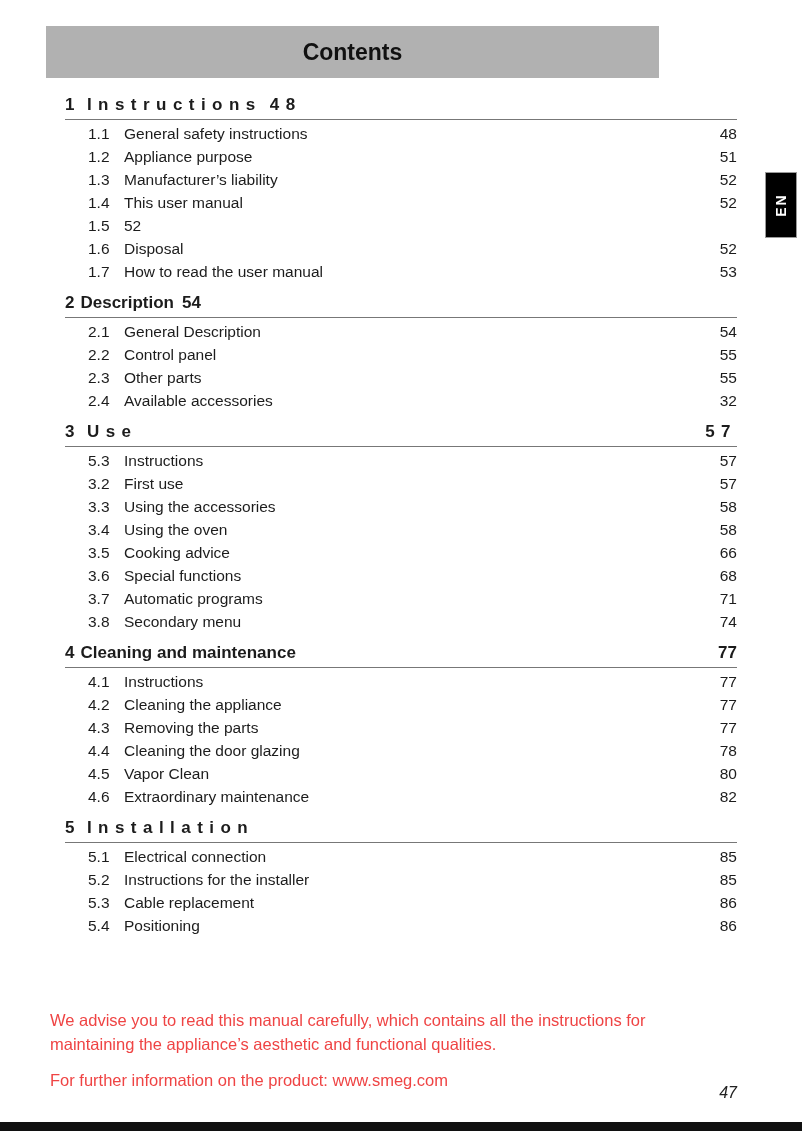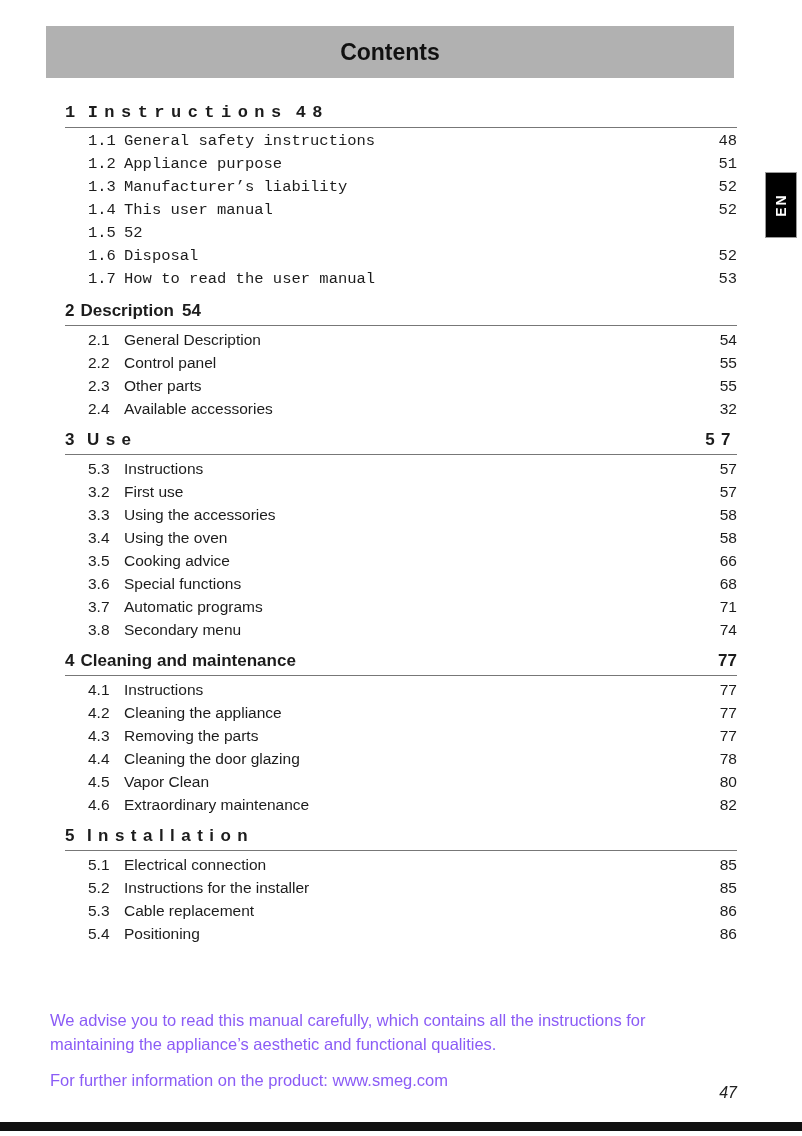--- a/index.html
+++ b/index.html
@@ -6,21 +6,21 @@
   .page{
     position:relative;
     width:802px;height:1136px;
     background:#ffffff;
     font-family:"Liberation Sans", sans-serif;
     color:#1c1c1c;
     overflow:hidden;
   }
   
   .contents-header{
-    position:absolute;left:46px;top:26px;width:688px;height:52px;
+    position:absolute;left:46px;top:26px;width:613px;height:52px;
     background:#b1b1b1;
     display:flex;align-items:center;justify-content:center;
   }
   .contents-header .title{
     font-size:23px;font-weight:bold;color:#111;
   }
   
   .en-tab{
     position:absolute;left:765px;top:172px;width:32px;height:66px;
     background:#000;border:1px solid #9a9a9a;box-sizing:border-box;
@@ -28,21 +28,21 @@
   }
   .en-tab .en-label{
     color:#fff;font-size:14px;font-weight:bold;letter-spacing:2px;
     transform:rotate(-90deg);
   }
   
   .toc{
     position:absolute;left:65px;top:95px;width:672px;
   }
   .sec{margin-top:10px;}
-  .sec:first-child{margin-top:8px;font-family:Liberation Mono, monospace;}
+  .sec:first-child{margin-top:0;}
   .sec-heading{
     display:flex;justify-content:space-between;align-items:baseline;
     font-size:17px;font-weight:bold;line-height:20px;
     padding-bottom:4px;border-bottom:1.5px solid #777;
     margin-bottom:2px;
   }
   .sec-heading.spaced{letter-spacing:0.38em;}
   .sec-left .sec-num{margin-right:6px;}
   .sec-left .inline-page{margin-left:8px;}
   .sec-page{letter-spacing:inherit;}
@@ -50,21 +50,21 @@
     display:flex;align-items:baseline;
     padding-left:23px;
     font-size:15.5px;line-height:23px;
   }
   .row-num{width:36px;flex:none;}
   .row-label{flex:1;}
   .row-page{flex:none;text-align:right;}
   
   .footer{
     position:absolute;left:50px;top:1008px;width:652px;
-    font-size:16.5px;line-height:24px;color:#8b5cf6;
+    font-size:16.5px;line-height:24px;color:#ef4444;
   }
   .footer .info-line{margin-top:12px;}
   .page-number{
     position:absolute;right:65px;top:1084px;
     font-size:16px;font-style:italic;color:#222;
   }
   .bottom-rule{
     position:absolute;left:0;top:1122px;width:802px;height:9px;
     background:#101010;
   }

